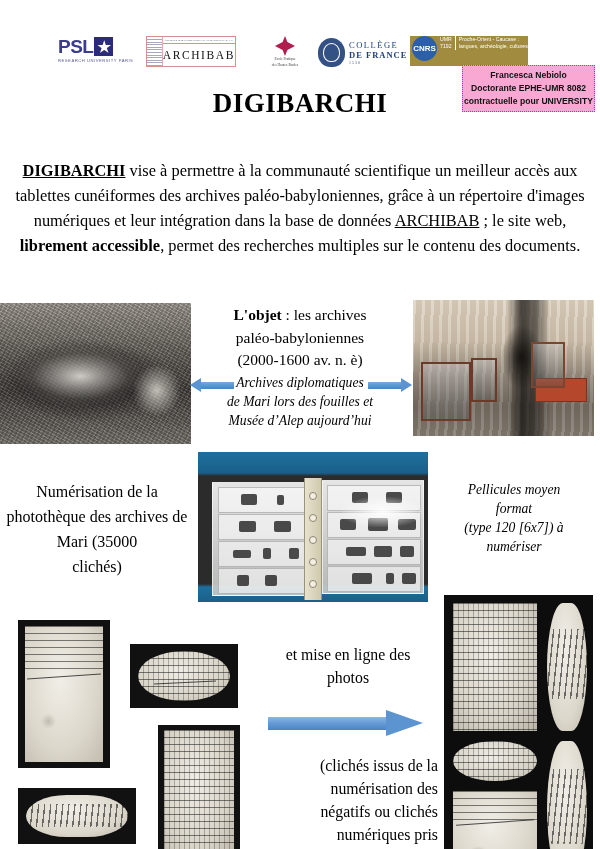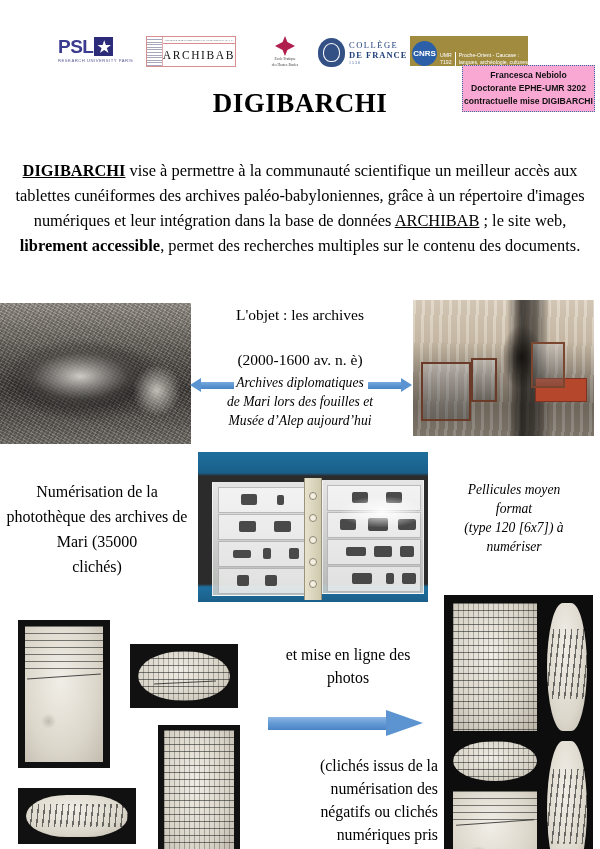--- a/index.html
+++ b/index.html
@@ -124,21 +124,21 @@
   }
   .cdf-txt { margin-left: 4px; font-family: "Liberation Serif", serif; color: #1f3f7a; }
   .cdf-l1 { font-size: 8.5px; letter-spacing: 1.5px; }
   .cdf-l2 { font-size: 8.5px; letter-spacing: 1px; font-weight: bold; }
   .cdf-l3 { font-size: 4px; letter-spacing: 1px; color: #3a5a93; }
 
   
   #logo-cnrs {
     left: 410px; width: 118px; height: 30px;
     background: #a08b3f;
-    display: flex; align-items: flex-end;
+    display: flex; align-items: flex-start;
     overflow: hidden;
   }
   .cnrs-circle {
     width: 25px; height: 25px; border-radius: 50%;
     background: #2b5fa8;
     margin: 0 3px 0 2px;
     color: #ffffff;
     font-family: "Liberation Sans", sans-serif;
     font-size: 8px; font-weight: bold;
     text-align: center; line-height: 25px;
@@ -345,21 +345,21 @@
     border-left: 37px solid #5b94d1;
   }
 
   
   .txt { position: absolute; font-family: "Liberation Serif", serif; }
 
   #obj-heading {
     left: 196px; top: 272px; width: 208px;
     text-align: center; font-size: 15.5px; line-height: 22.5px;
   }
-  #obj-heading .b { font-weight: normal; }
+  #obj-heading .b { font-weight: bold; }
 
   #obj-caption {
     left: 196px; top: 341px; width: 208px;
     text-align: center; font-style: italic;
     font-size: 13.6px; line-height: 19px;
   }
 
   #numerisation-text {
     left: -14px; top: 447px; width: 222px;
     text-align: center; font-size: 16px; line-height: 25px;
@@ -427,42 +427,42 @@
       </div>
       <div class="cnrs-desc">
         <div>Proche-Orient  -  Caucase :</div>
         <div>langues, archéologie, cultures</div>
       </div>
     </div>
   </div>
 
   <div class="abs" id="author-box">
     <div>Francesca Nebiolo</div>
-    <div>Doctorante EPHE-UMR 3202</div>
-    <div>contractuelle mise DIGIBARCHI</div>
+    <div>Doctorante EPHE-UMR 8082</div>
+    <div>contractuelle pour UNIVERSITY</div>
   </div>
 
   <div class="abs" id="title-main">DIGIBARCHI</div>
 
   <div class="abs" id="intro">
     <span class="u b">DIGIBARCHI</span><span> vise à permettre à la communauté scientifique un meilleur accès aux tablettes cunéiformes des archives paléo-babyloniennes, grâce à un répertoire d'images numériques et leur intégration dans la base de données </span><span class="u">ARCHIBAB</span><span> ; le site web, </span><span class="b">librement accessible</span><span>, permet des recherches multiples sur le contenu des documents.</span>
   </div>
 
   <div class="abs photo" id="photo-excavation"></div>
 
   <div class="abs photo" id="photo-aleppo">
     <div class="case" style="left:8px; top:62px; width:46px; height:55px;"></div>
     <div class="case" style="left:58px; top:58px; width:22px; height:40px;"></div>
     <div class="redtable" style="left:122px; top:78px; width:50px; height:22px;"></div>
     <div class="case" style="left:118px; top:42px; width:30px; height:42px; border-color:#7b4630;"></div>
   </div>
 
   <div class="abs txt" id="obj-heading">
     <span class="b">L'objet</span><span> : les archives</span><br>
-    <br>
+    <span>paléo-babyloniennes</span><br>
     <span>(2000-1600 av. n. è)</span>
   </div>
 
   <div class="abs txt" id="obj-caption">
     <span>Archives diplomatiques</span><br>
     <span>de Mari lors des fouilles et</span><br>
     <span>Musée d’Alep aujourd’hui</span>
   </div>
 
   <div class="abs arrow-left" style="left:190px; top:346px; width:44px;">

